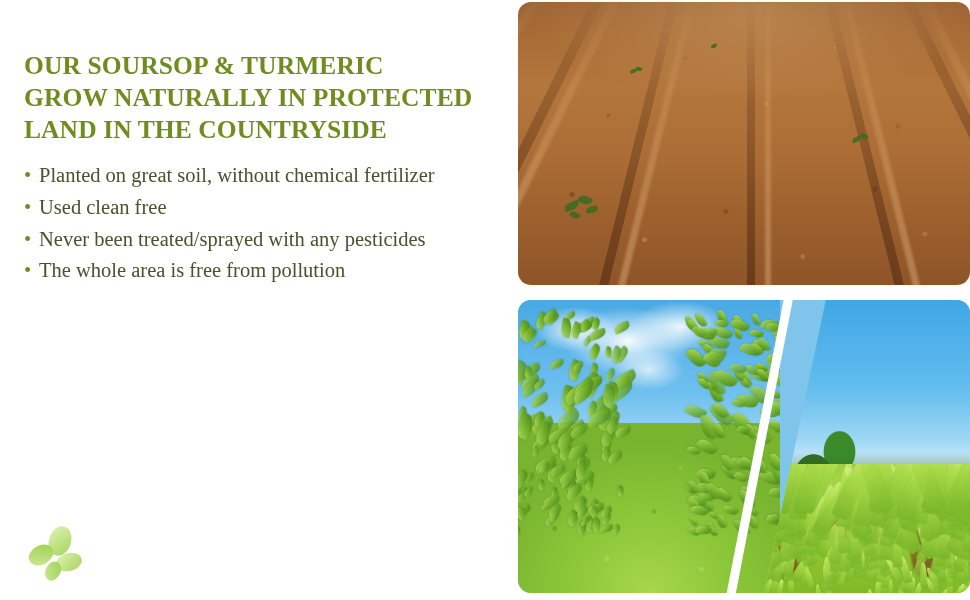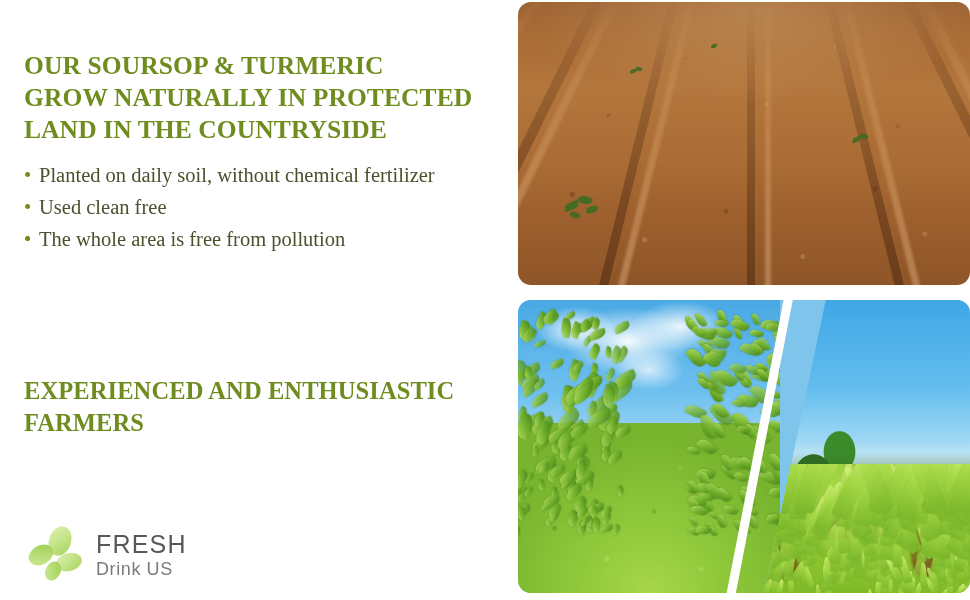--- a/index.html
+++ b/index.html
@@ -341,63 +341,58 @@
   <div class="left-col">
 
     <div class="block-one">
       <h1 class="headline">OUR  SOURSOP &amp; TURMERIC
 GROW NATURALLY IN PROTECTED
 LAND IN THE COUNTRYSIDE</h1>
 
       <ul class="bullet-list">
         <li>
           <span class="dot">•</span>
-          <span>Planted on daily soil, without chemical fertilizer</span>
+          <span>Planted on great soil, without chemical fertilizer</span>
         </li>
         <li>
           <span class="dot">•</span>
           <span>Used clean free</span>
         </li>
         <li>
           <span class="dot">•</span>
+          <span>Never been treated/sprayed with any pesticides</span>
         </li>
         <li>
           <span class="dot">•</span>
           <span>The whole area is free from pollution</span>
         </li>
       </ul>
     </div>
 
     <div class="block-two">
-      <h2 class="headline headline-2">EXPERIENCED AND ENTHUSIASTIC
-FARMERS</h2>
     </div>
 
     <div class="logo">
       <div class="logo-mark">
         <svg viewBox="0 0 64 62" width="64" height="62" aria-hidden="true">
           <defs>
             <linearGradient id="lg1" x1="0" y1="0" x2="1" y2="1">
               <stop offset="0%" stop-color="#dff2b4"></stop>
               <stop offset="100%" stop-color="#a8d45c"></stop>
             </linearGradient>
             <linearGradient id="lg2" x1="0" y1="1" x2="1" y2="0">
               <stop offset="0%" stop-color="#cfe99a"></stop>
               <stop offset="100%" stop-color="#9ccf4e"></stop>
             </linearGradient>
           </defs>
           <ellipse cx="34" cy="17" rx="11" ry="15" fill="url(#lg1)" transform="rotate(18 34 17)"></ellipse>
           <ellipse cx="15" cy="31" rx="13" ry="9.5" fill="url(#lg2)" transform="rotate(-28 15 31)"></ellipse>
           <ellipse cx="43" cy="38" rx="13" ry="9" fill="url(#lg1)" transform="rotate(-14 43 38)"></ellipse>
           <ellipse cx="27" cy="47" rx="7.5" ry="10" fill="url(#lg2)" transform="rotate(26 27 47)"></ellipse>
         </svg>
-      </div>
-      <div class="logo-type">
-        <span class="logo-main">FRESH</span>
-        <span class="logo-sub">Drink US</span>
       </div>
     </div>
 
   </div>
 
   <div class="right-col">
 
     <div class="photo photo-soil">
       <div class="soil">
         <div class="furrows" id="furrows">

